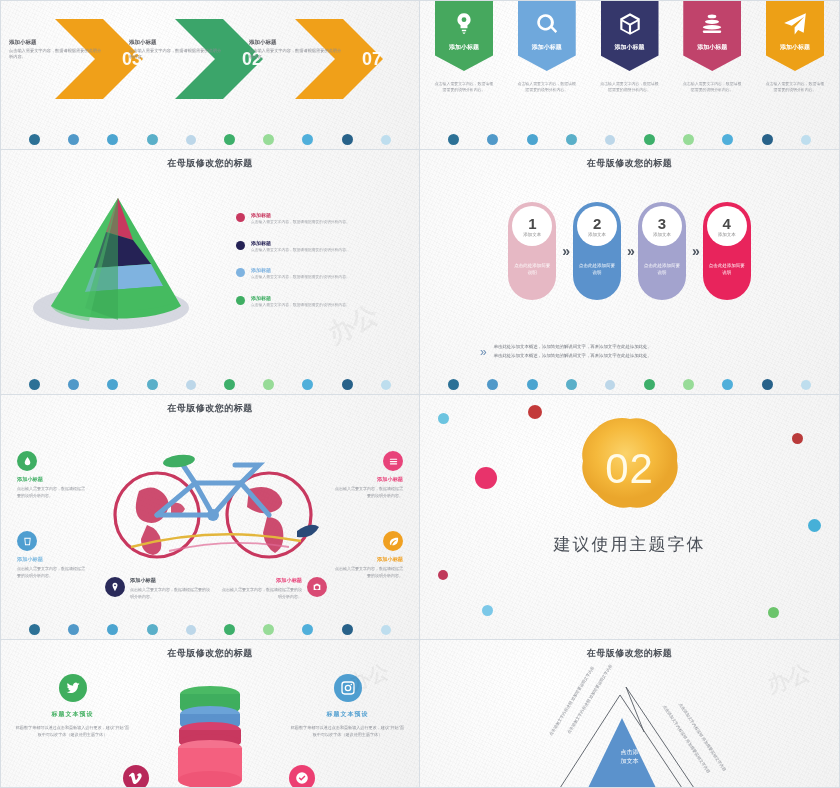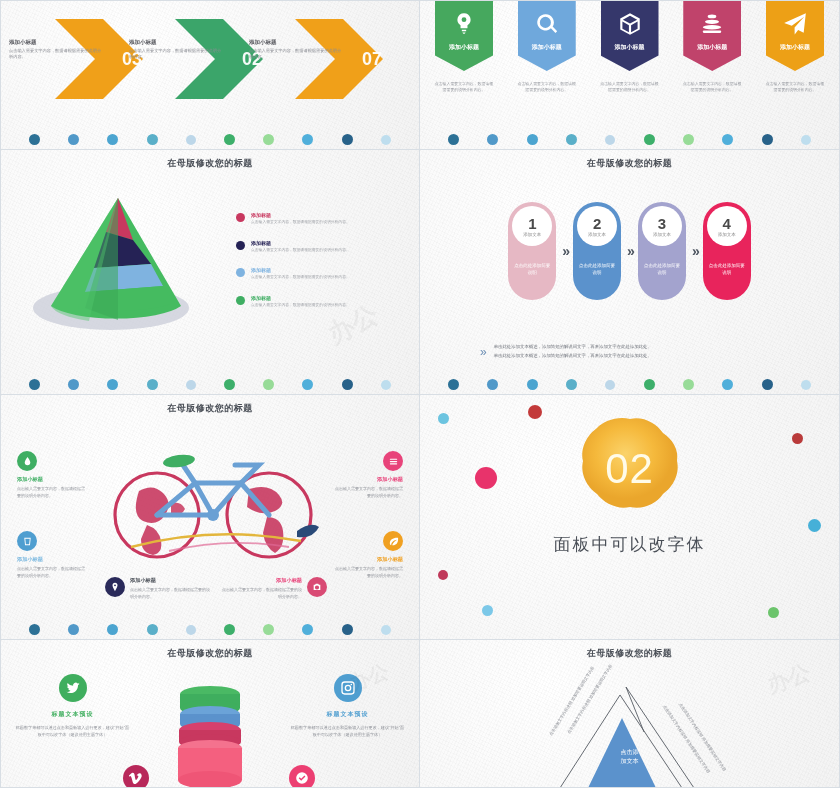--- a/index.html
+++ b/index.html
@@ -537,21 +537,21 @@
             <radialGradient id="sg" cx="45%" cy="40%">
               <stop offset="0%" stop-color="#fbd36a"></stop>
               <stop offset="60%" stop-color="#f5b93c"></stop>
               <stop offset="100%" stop-color="#eaa62c"></stop>
             </radialGradient>
           </defs>
           <path fill="url(#sg)" d="M54 4c13-3 26 4 33 14 9 6 16 16 14 28 3 13-4 26-14 33-7 10-20 16-33 13-13 3-26-4-33-13C11 72 4 59 7 46 4 33 11 20 21 13 28 6 41 1 54 4z"></path>
         </svg>
         <span class="num">02</span>
       </div>
-      <div class="splash-title">面板中可以改字体</div>
+      <div class="splash-title">建议使用主题字体</div>
     </div>
   </div>
 
   <div class="slide c1">
     <div class="slide-title">在母版修改您的标题</div>
 
     <div class="soc-blk" style="left:14px; top:34px;">
       <div class="ic" style="background:#3fae5e;">
         <svg viewBox="0 0 24 24">
             <path d="M22 5.8a8 8 0 01-2.3.6 4 4 0 001.8-2.2 8 8 0 01-2.6 1 4 4 0 00-6.8 3.6A11.4 11.4 0 013.8 4.5a4 4 0 001.2 5.3 4 4 0 01-1.8-.5 4 4 0 003.2 3.9 4 4 0 01-1.8.1 4 4 0 003.7 2.8A8 8 0 012 17.8a11.3 11.3 0 006.1 1.8c7.4 0 11.4-6.1 11.4-11.4V7.7A8 8 0 0022 5.8z"></path>

